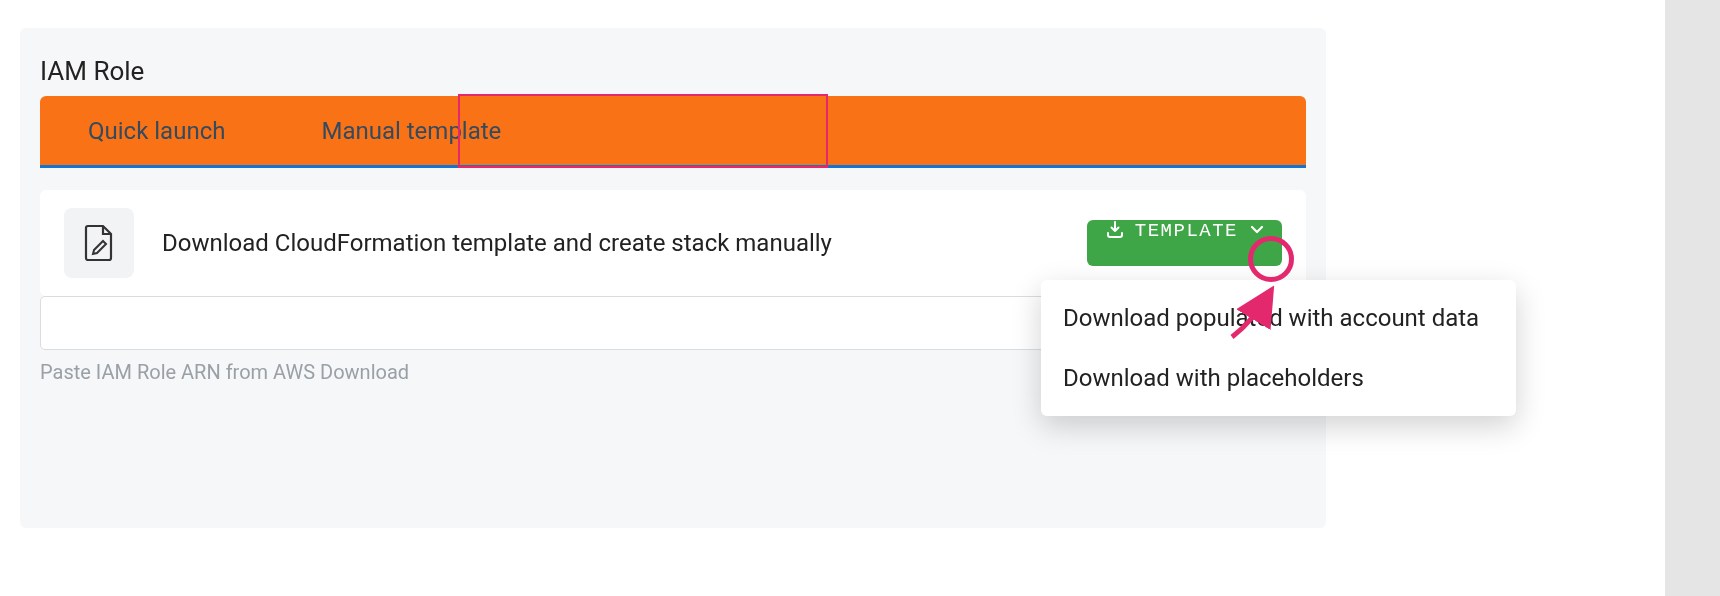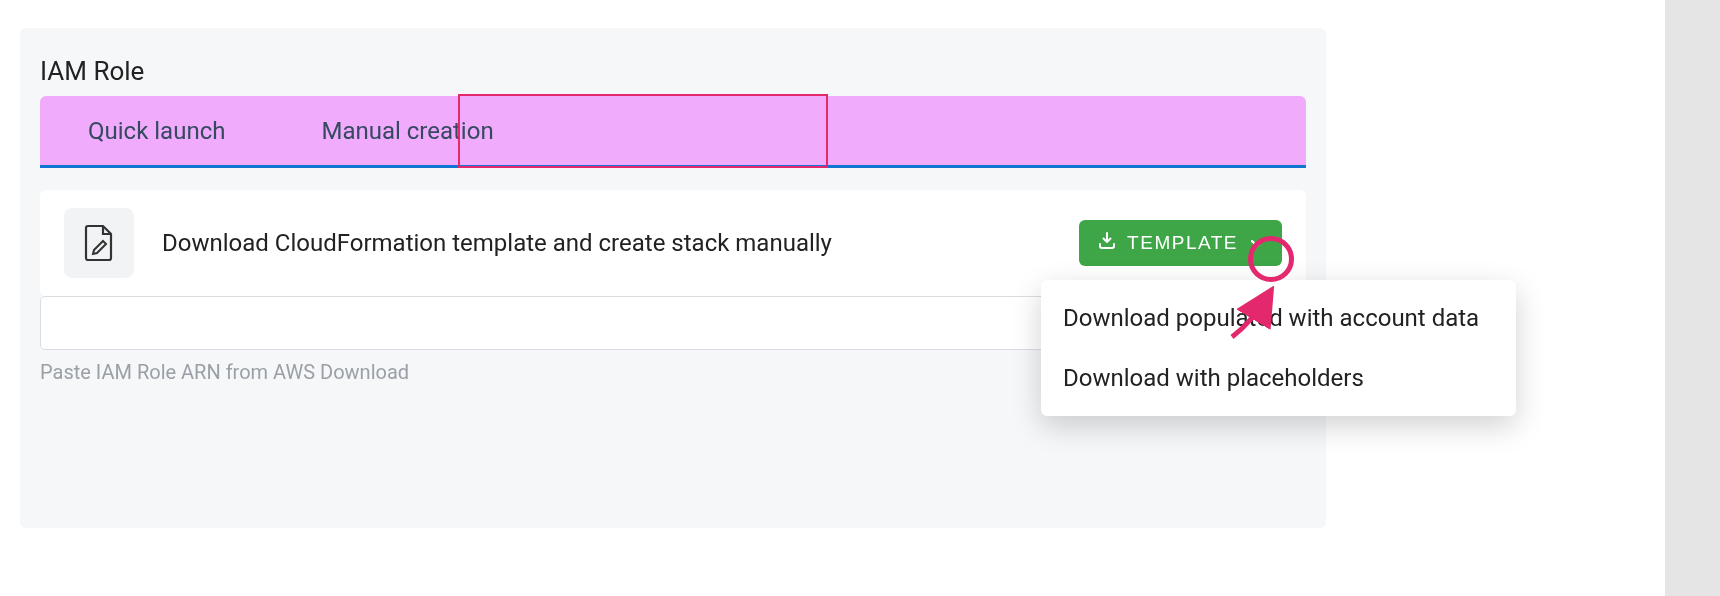--- a/index.html
+++ b/index.html
@@ -41,21 +41,21 @@
       margin: 0 0 10px 20px;
     }
     .panel-sub {
       font-size: 24px;
       color: #7a7f85;
       font-weight: 400;
       margin: 0 0 28px 20px;
     }
     .tabs {
       display: flex;
-      background: #f0abfc;
+      background: #f97316;
       border-top-left-radius: 6px;
       border-top-right-radius: 6px;
       margin: 0 20px;
       position: relative;
       height: 72px;
       border-bottom: 3px solid #1176d3;
     }
     .tab {
       display: flex;
       align-items: center;
@@ -100,26 +100,27 @@
       flex: 1;
     }
     .template-btn {
       background: #3fa648;
       color: #fff;
       border: none;
       border-radius: 6px;
       height: 46px;
       padding: 0 16px 0 18px;
       display: flex;
-      align-items: center;
+      align-items: flex-start;
       gap: 10px;
       font-size: 19px;
       letter-spacing: 1.5px;
       cursor: pointer;
       font-weight: 500;
+      font-family: Liberation Mono, monospace;
     }
     .template-btn .chev-circle {
       display: flex;
       align-items: center;
       justify-content: center;
     }
     .dropdown {
       position: absolute;
       top: 90px;
       right: -210px;
@@ -186,21 +187,21 @@
   <div class="right-gutter"></div>
 
   <div class="panel">
     <h2 class="panel-title">IAM Role</h2>
 
     <div class="tabs">
       <div class="tab">
         <span>Quick launch</span>
       </div>
       <div class="tab">
-        <span>Manual creation</span>
+        <span>Manual template</span>
       </div>
       <div class="tab-active-highlight"></div>
     </div>
 
     <div class="card">
       <div class="icon-box">
         <svg width="30" height="38" viewBox="0 0 30 38" fill="none">
           <path d="M4 2 H19 L27 10 V34 a2 2 0 0 1 -2 2 H4 a2 2 0 0 1 -2 -2 V4 a2 2 0 0 1 2 -2 Z" stroke="#333" stroke-width="2.2" fill="none"></path>
           <path d="M19 2 V10 H27" stroke="#333" stroke-width="2.2" fill="none"></path>
           <path d="M10 26 L19 17 L22 20 L13 29 L9 30 Z" stroke="#333" stroke-width="2" fill="none"></path>

